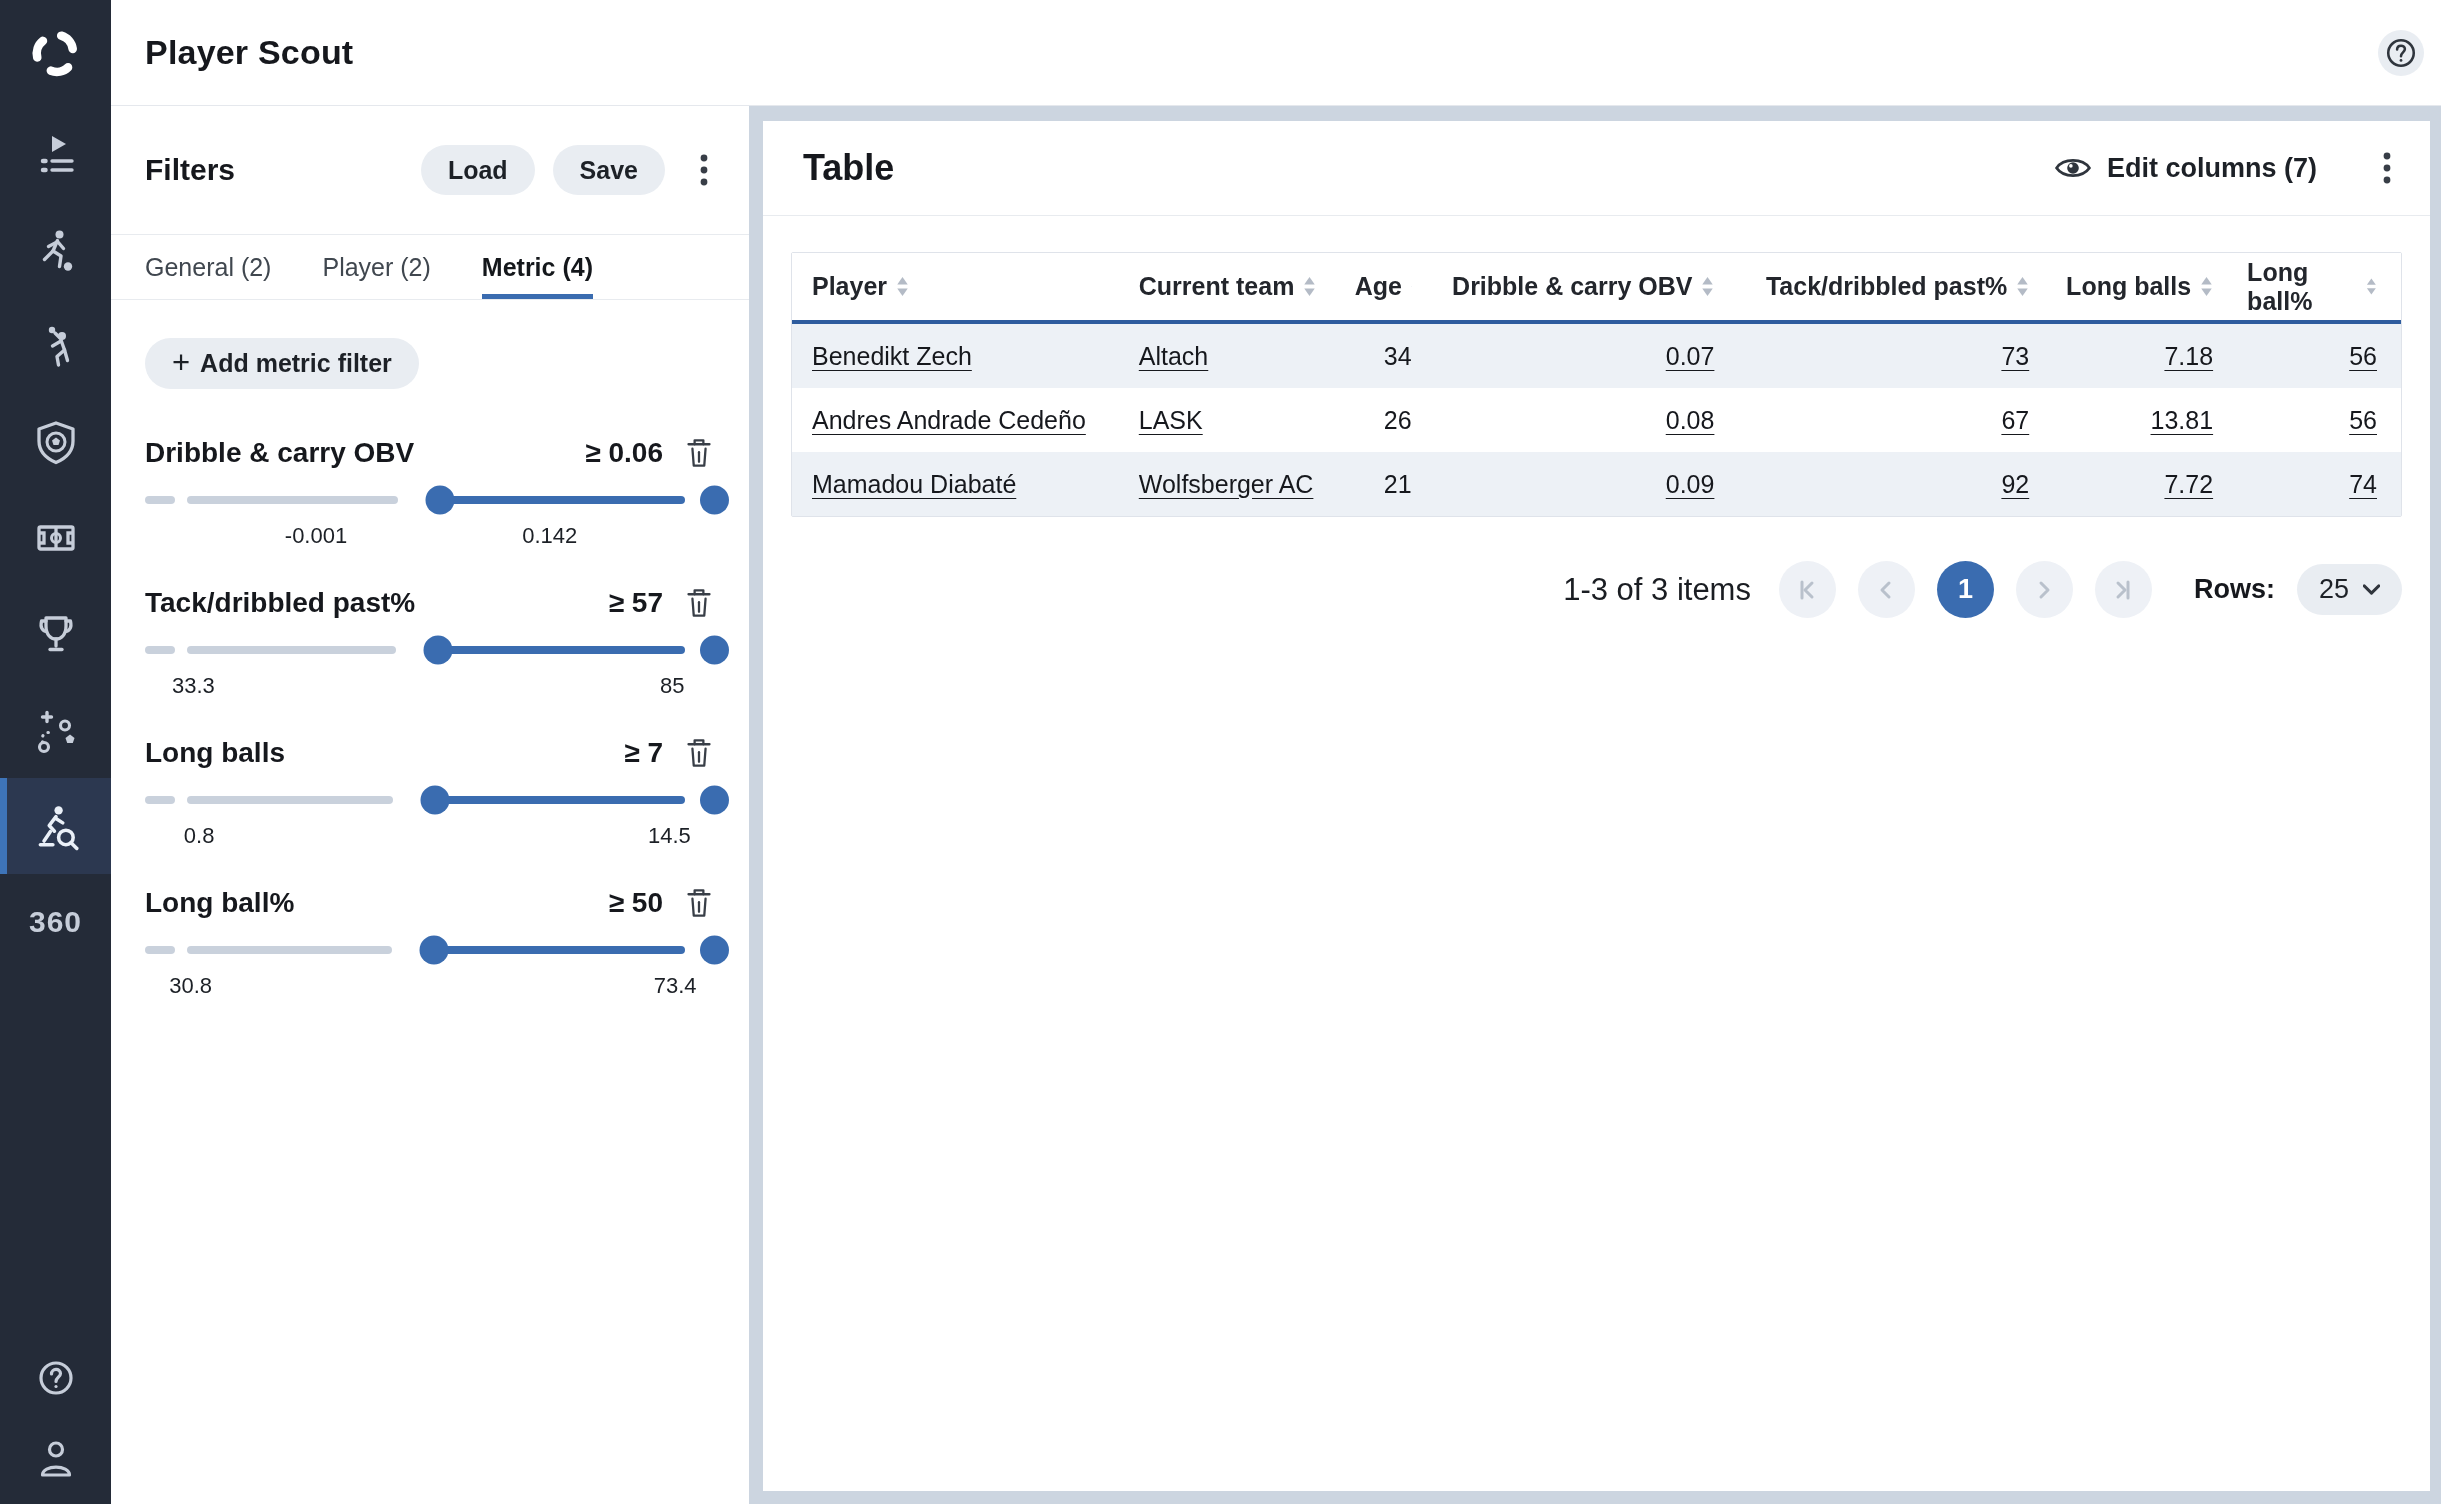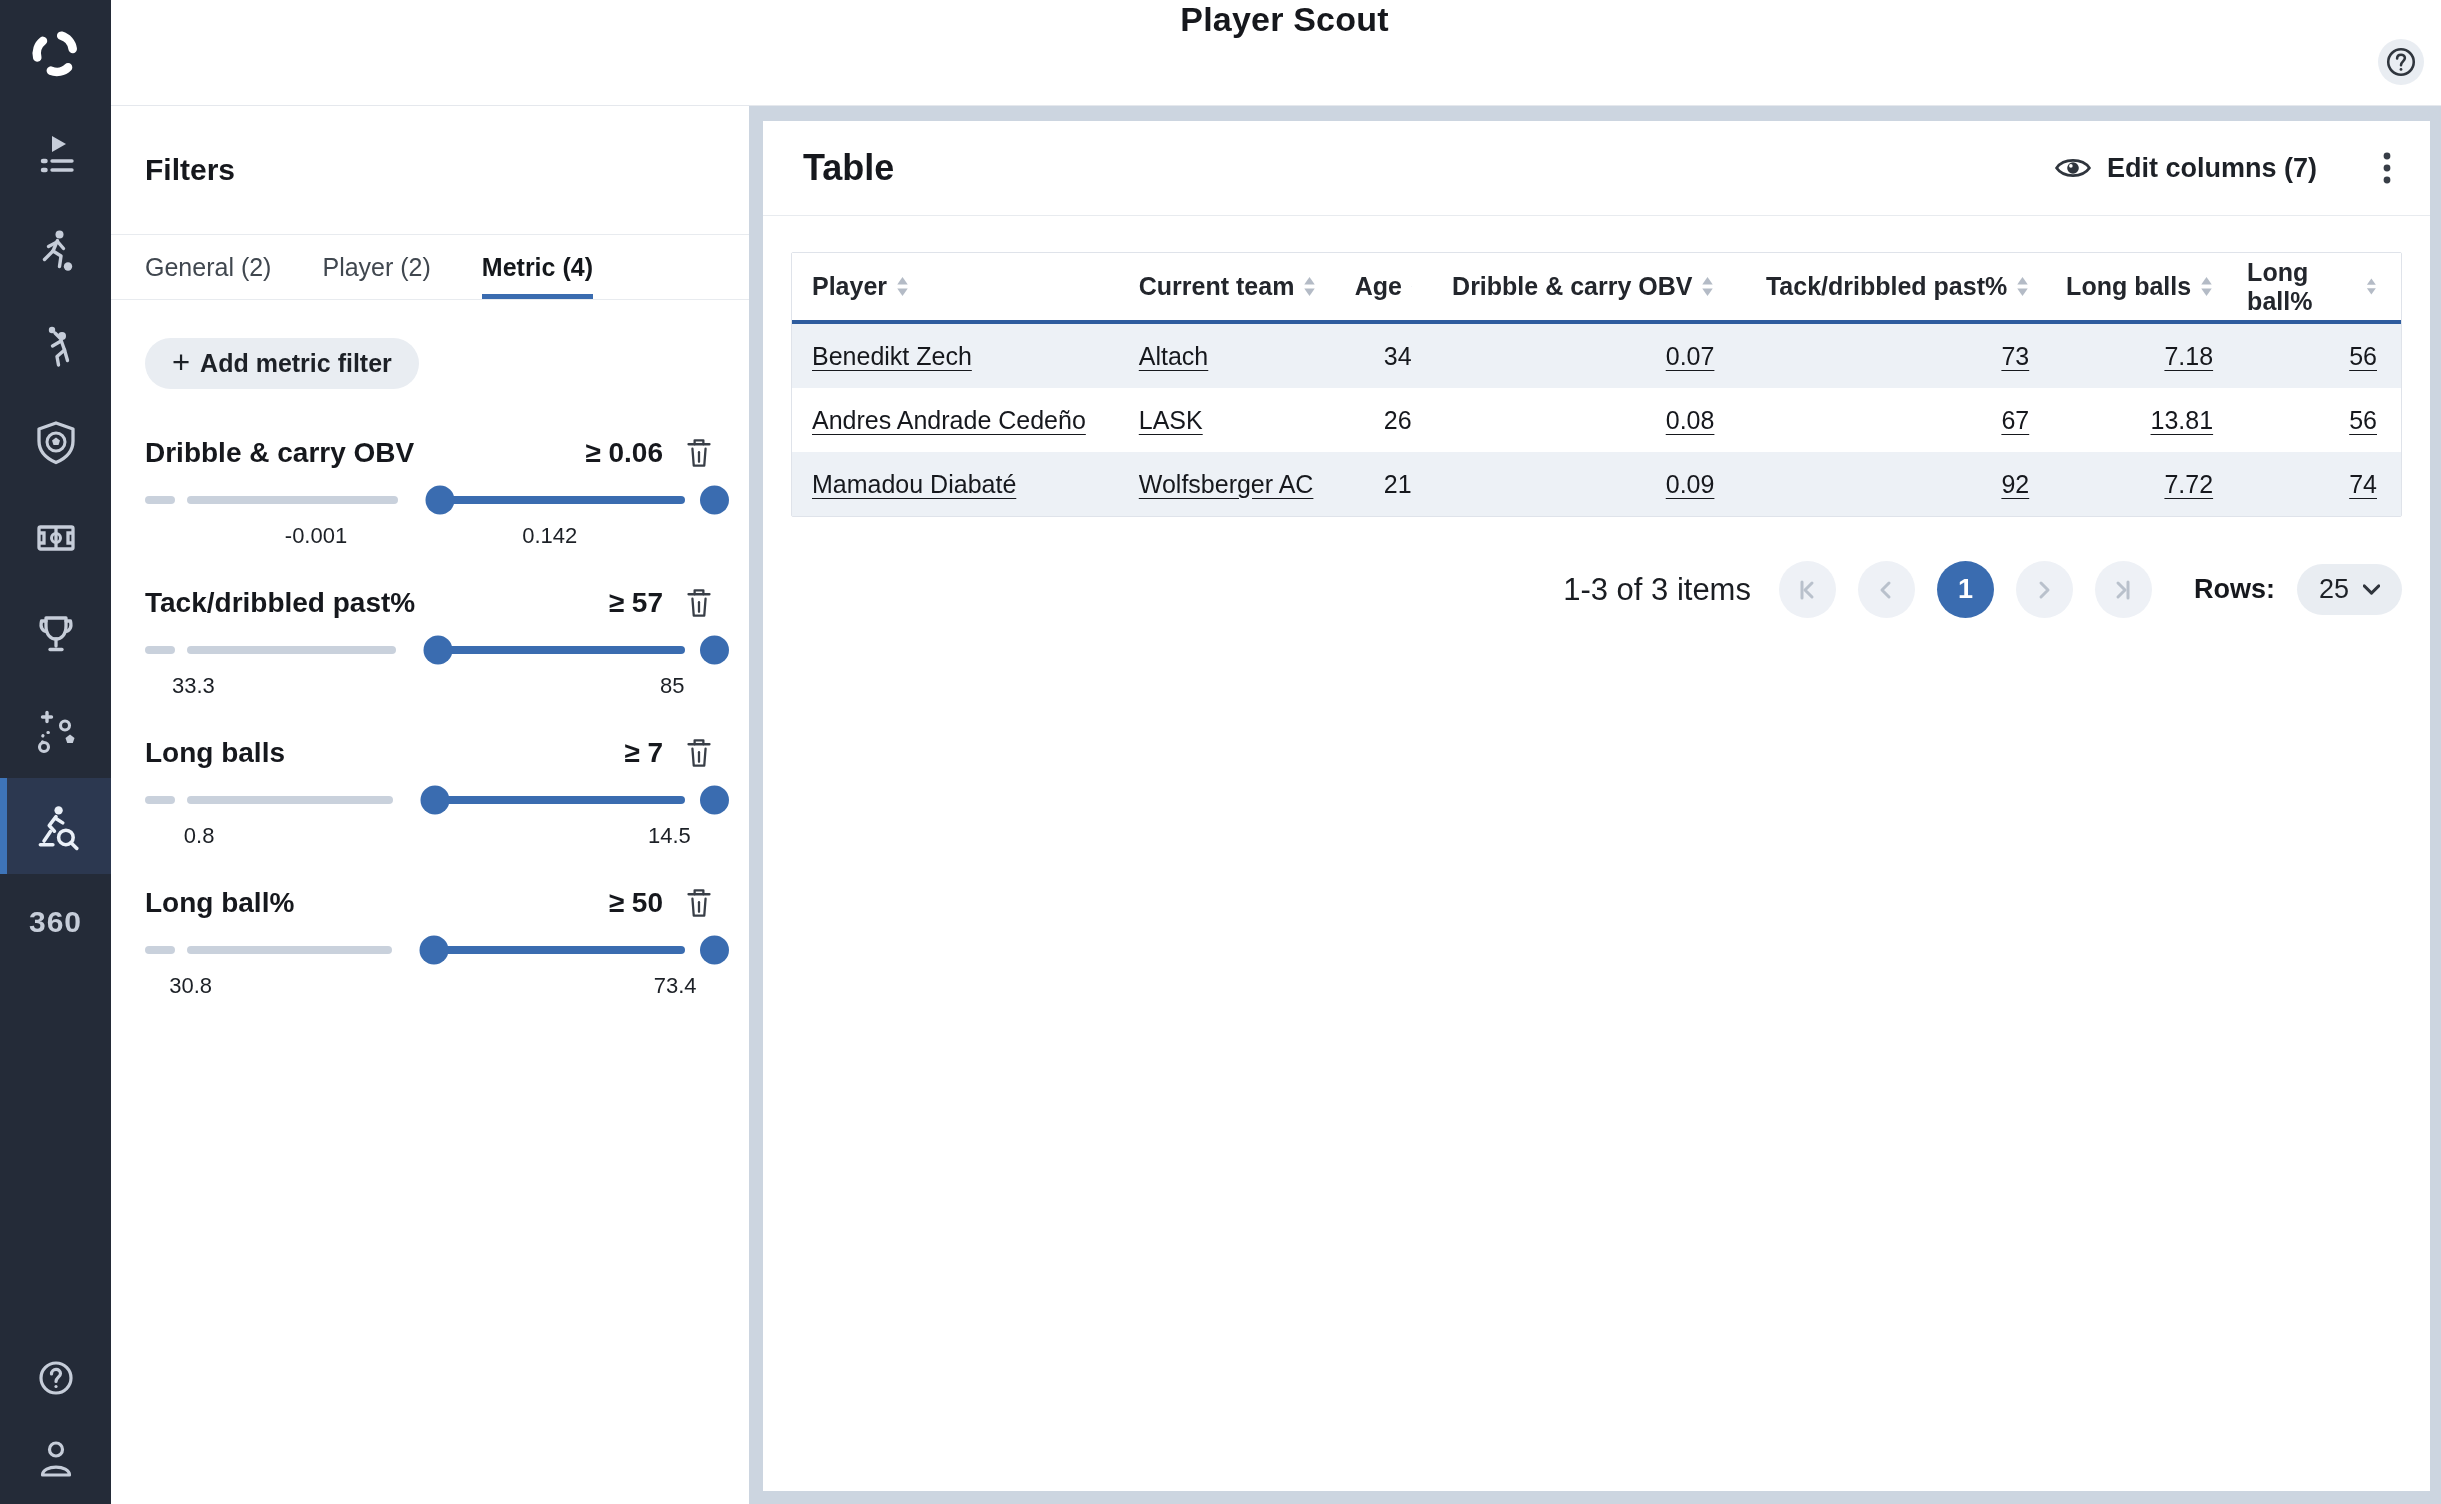--- a/index.html
+++ b/index.html
@@ -24,21 +24,21 @@
   }
   .nav-item svg { display:block; }
   .nav-360 { font-size:30px; font-weight:bold; color:#c6cdd9; letter-spacing:1px; }
   .sidebar-spacer { flex:1; }
   .nav-footer { height:96px; display:flex; align-items:center; justify-content:center; cursor:pointer; }
   .nav-footer.last { height:79px; align-items:flex-start; padding-top:8px; }
 
   
   #app-header {
     position:absolute; left:111px; top:0; width:2331px; height:106px; background:#fff;
-    border-bottom:1px solid #e5e8ed; display:flex; align-items:center; padding:0 18px 0 34px;flex-direction:column;
+    border-bottom:1px solid #e5e8ed; display:flex; align-items:center; padding:0 18px 0 34px;
   }
   .page-title { font-size:34px; font-weight:bold; color:#16181d; letter-spacing:0.2px; }
   .header-right { margin-left:auto; display:flex; align-items:center; gap:14px; }
   .help-circle {
     width:46px; height:46px; border-radius:50%; background:#e9edf2; display:flex;
     align-items:center; justify-content:center; cursor:pointer;
   }
   .search-pill {
     width:485px; height:57px; border-radius:29px; background:#e9edf2;
     display:flex; align-items:center; gap:14px; padding:0 24px;
@@ -274,20 +274,31 @@
         <path d="M18.5 19 C18.5 12 29.5 12 29.5 18.5 C29.5 23 24 23.5 24 28.5" stroke-linecap="round"></path>
         <circle cx="24" cy="34.5" r="2" fill="#2f353d" stroke="none"></circle>
       </svg>
     </div>
   </div>
 </header>
 
 <aside id="filters-panel">
   <div class="filters-header">
     <div class="filters-title">Filters</div>
+    <div class="actions">
+      <button class="pill-btn">Load</button>
+      <button class="pill-btn">Save</button>
+      <button class="kebab">
+        <svg width="10" height="34" viewBox="0 0 10 34">
+          <circle cx="5" cy="5" r="3.4" fill="#383e47"></circle>
+          <circle cx="5" cy="17" r="3.4" fill="#383e47"></circle>
+          <circle cx="5" cy="29" r="3.4" fill="#383e47"></circle>
+        </svg>
+      </button>
+    </div>
   </div>
   <div class="tabs-row" id="filter-tabs">
       <div class="tab">General (2)</div>
       <div class="tab">Player (2)</div>
       <div class="tab active">Metric (4)</div>
     </div>
   <div class="filters-content">
     <button class="pill-btn add-filter-btn">
       <span class="plus">+</span>
       <span>Add metric filter</span>

